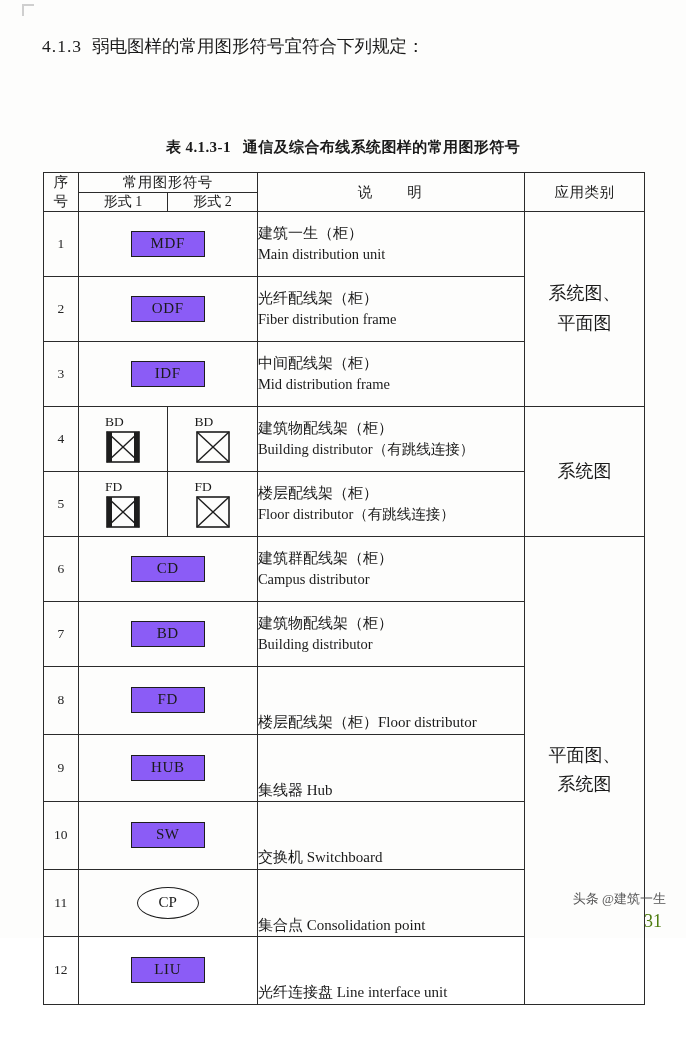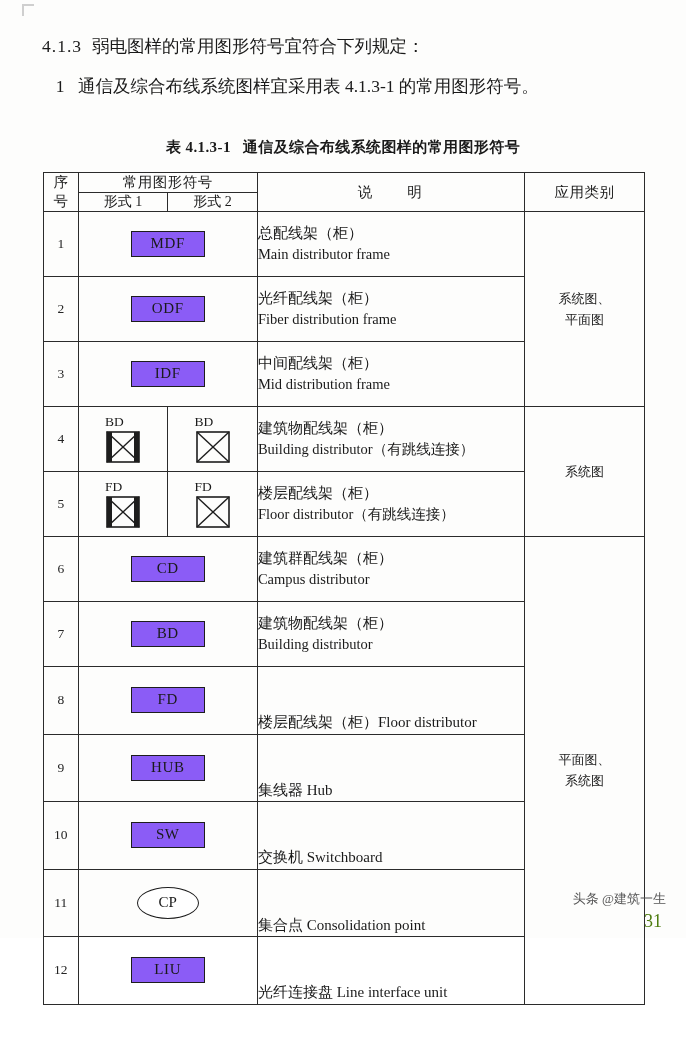--- a/index.html
+++ b/index.html
@@ -88,21 +88,21 @@
   .hdr-app   { text-align: center; font-size: 14.5px; letter-spacing: 0.5px;}
   .hdr-no    { text-align: center; font-size: 14.5px; line-height: 1.28; padding: 4px 0;}
 
   .row-body td { height: 64px; }
 
   
   .desc-cn { font-size: 15px; line-height: 1.5; }
   .desc-en { font-family: "Liberation Serif", serif; font-size: 14.5px; line-height: 1.5; }
   .desc-one { font-size: 15px; line-height: 1.5; margin-top: 44px; }
 
-  .app-cell { font-size: 13px; line-height: 1.65; }
+  .app-cell { font-size: 18px; line-height: 1.65; }
 
   
   .box-sym {
     display: inline-block;
     border: 1.4px solid #1d1d1d;
     min-width: 56px;
     padding: 3px 8px 4px;
     font-family: "Liberation Serif", serif;
     font-size: 15px;
     letter-spacing: 0.6px;
@@ -167,23 +167,20 @@
 <body>
 
 <div class="page">
 
   <div class="corner-mark"></div>
 
   <div class="clause">
     <span class="num">4.1.3</span><span>弱电图样的常用图形符号宜符合下列规定：</span>
   </div>
 
-  <div class="clause-body">
-    <span class="itemno">1</span><span>通信及综合布线系统图样宜采用表 4.1.3-1 的常用图形符号。</span>
-  </div>
 
   <div class="tbl-caption">
     <span class="cap-id">表 4.1.3-1</span><span>通信及综合布线系统图样的常用图形符号</span>
   </div>
 
   <table class="symtbl">
     <colgroup>
       <col style="width:34px">
         <col style="width:88px">
         <col style="width:88px">
@@ -206,22 +203,22 @@
       </tr>
     </thead>
     <tbody>
 
       <tr class="row-body">
         <td class="c-no">1</td>
         <td class="c-f1" colspan="2">
           <span class="box-sym">MDF</span>
         </td>
         <td class="c-desc">
-          <div class="desc-cn">总配线架（柜）</div>
-          <div class="desc-en">Main distributor frame</div>
+          <div class="desc-cn">建筑一生（柜）</div>
+          <div class="desc-en">Main distribution unit</div>
         </td>
         <td class="c-app app-cell" rowspan="3">
           <div>系统图、</div>
           <div>平面图</div>
         </td>
       </tr>
 
       <tr class="row-body">
         <td class="c-no">2</td>
         <td class="c-f1" colspan="2">

